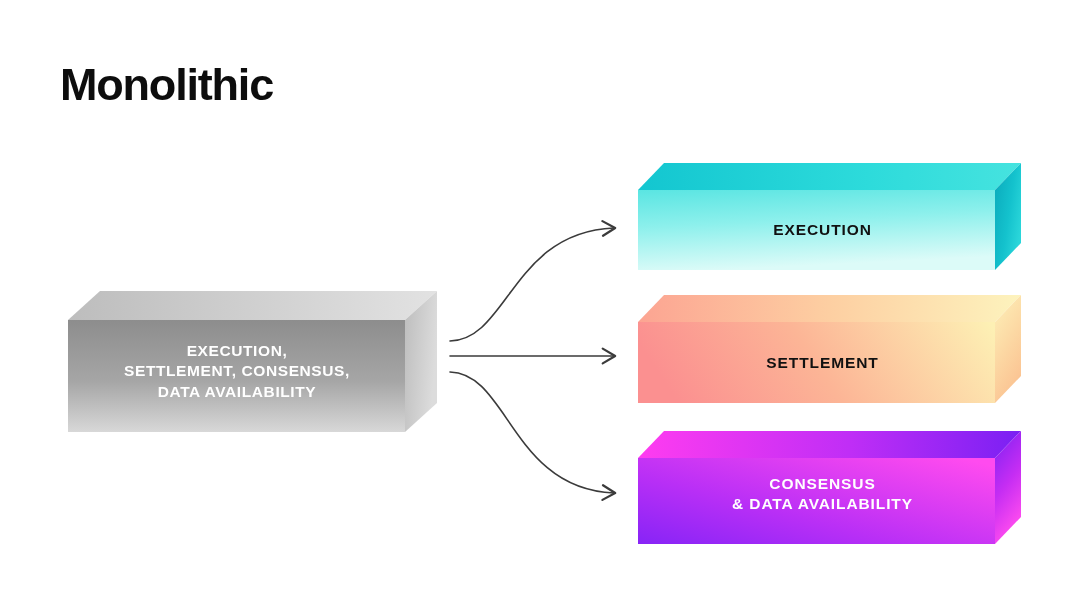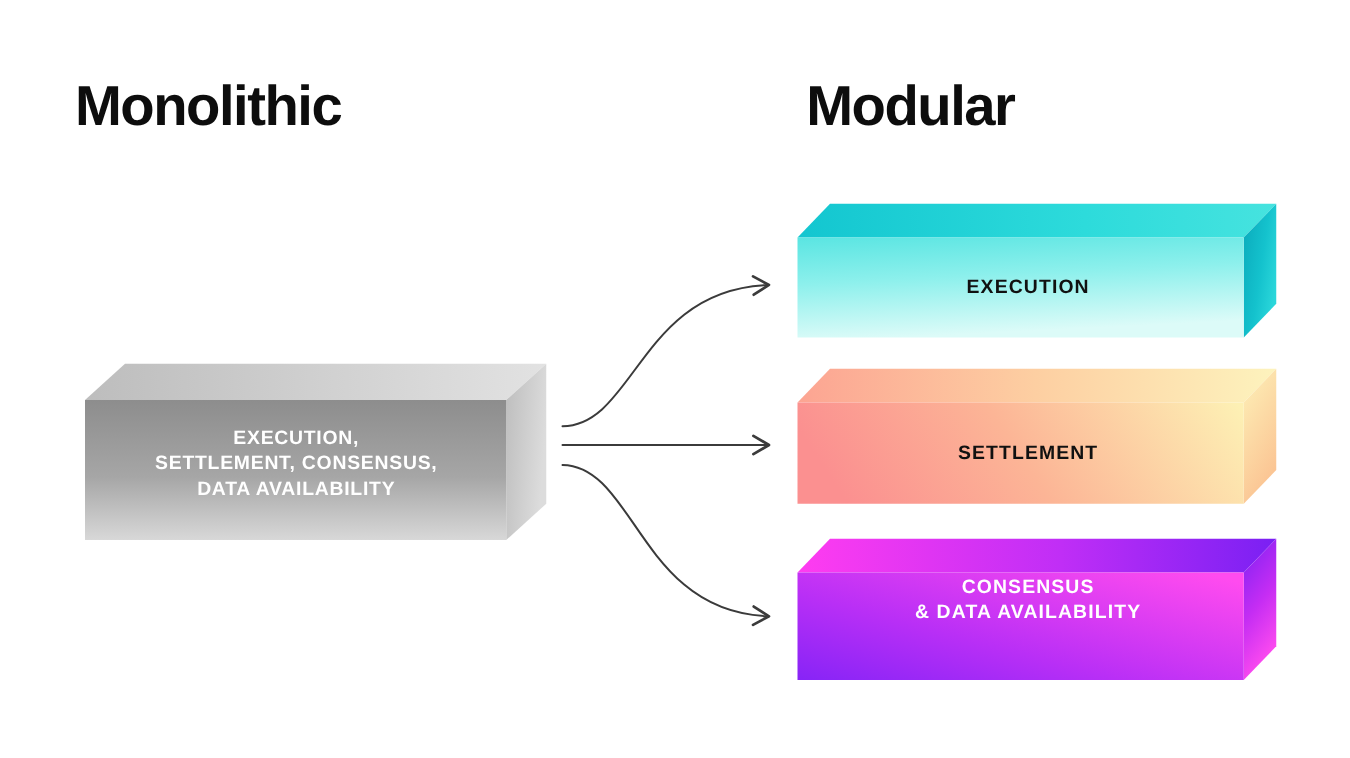--- a/index.html
+++ b/index.html
@@ -70,35 +70,34 @@
   #label-settlement {
     left: 650px;
     top: 353px;
     width: 345px;
     font-size: 15.5px;
     letter-spacing: 0.9px;
     color: #111111;
   }
   #label-consensus {
     left: 650px;
-    top: 460px;
+    top: 474px;
     width: 345px;
     font-size: 15.5px;
     letter-spacing: 0.9px;
     color: #ffffff;
     text-align: center;
   }
 </style>
 </head>
 <body>
 
 <div class="stage">
 
   <div class="title" id="title-monolithic">Monolithic</div>
-  <div class="title" id="title-modular">Modular</div>
 
   <svg class="diagram-svg" viewBox="0 0 1080 606" xmlns="http://www.w3.org/2000/svg">
     <defs>
 
       <linearGradient id="gMonoFront" x1="0" y1="0" x2="0" y2="1">
         <stop offset="0%" stop-color="#8d8d8d"></stop>
         <stop offset="55%" stop-color="#a6a6a6"></stop>
         <stop offset="100%" stop-color="#d8d8d8"></stop>
       </linearGradient>
       <linearGradient id="gMonoTop" x1="0" y1="0" x2="1" y2="0">

